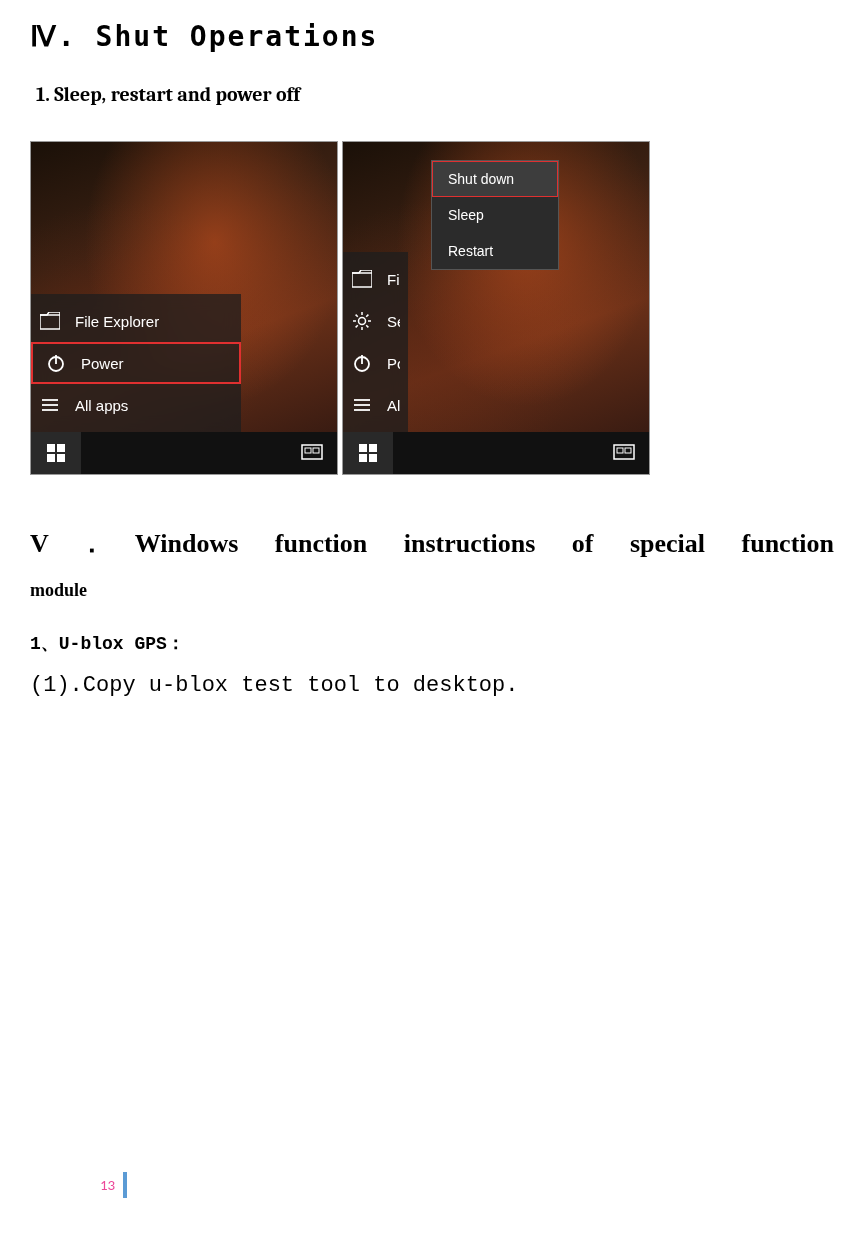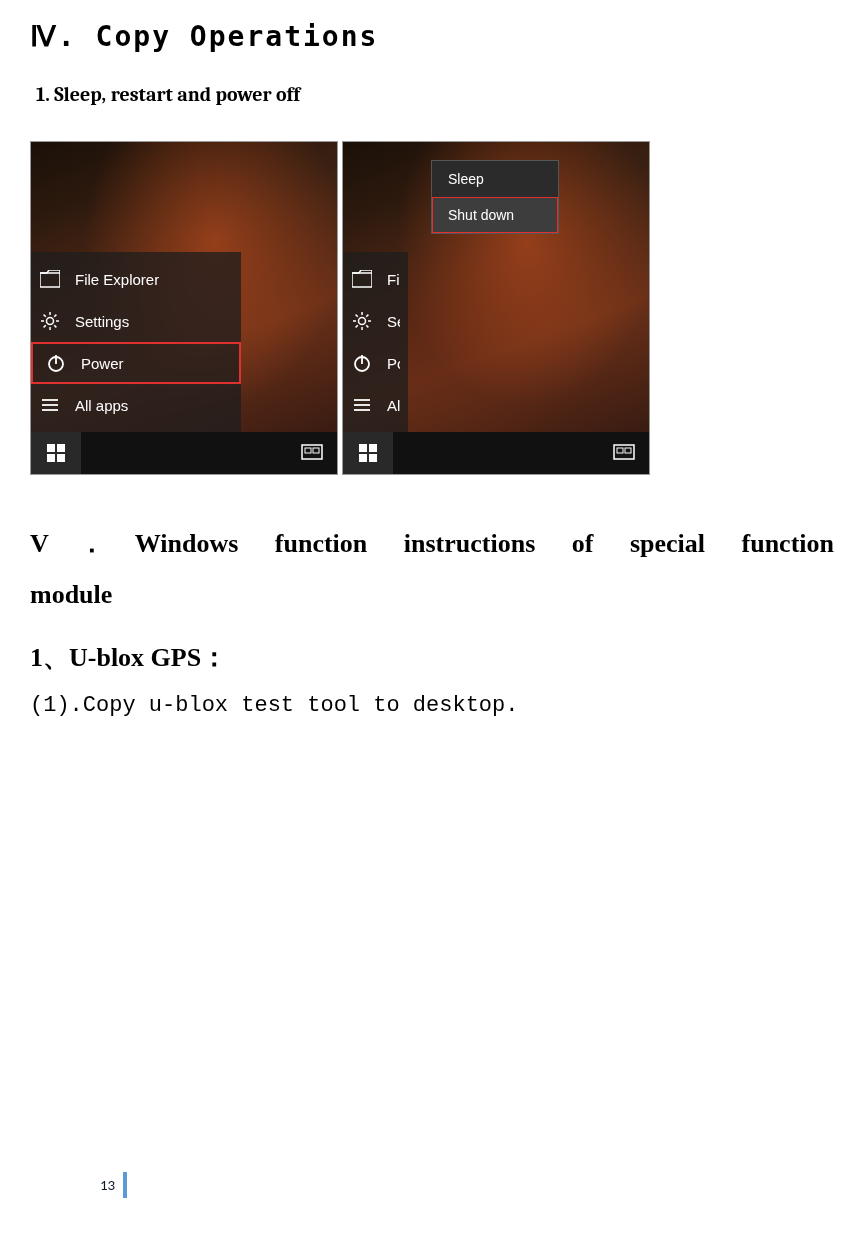--- a/index.html
+++ b/index.html
@@ -140,86 +140,77 @@
       font-family: "Times New Roman", serif;
       font-size: 26px;
       font-weight: bold;
       line-height: 2.2;
       text-align: justify;
       text-align-last: justify;
       margin-bottom: 8px;
     }
     .heading-v-line2 {
       font-family: "Times New Roman", serif;
-      font-size: 26px;
+      font-size: 18px;
       font-weight: bold;
       margin-bottom: 18px;
     }
     .sub-v {
-      font-family: Liberation Serif, serif;
-      font-size: 26px;
+      font-family: Liberation Mono, monospace;
+      font-size: 18px;
       font-weight: bold;
       margin-bottom: 18px;
       margin-top: 30px;
     }
     .body-text {
       font-family: Liberation Mono, monospace;
       font-size: 22px;
       margin-bottom: 20px;
     }
     .page-footer {
       position: absolute;
       bottom: 40px;
       left: 100px;
       display: flex;
       align-items: center;
       gap: 8px;
     }
     .page-number {
       font-family: "Calibri", sans-serif;
       font-size: 15px;
-      color: #0f172a;
+      color: #ec4899;
     }
     .page-bar {
       width: 4px;
       height: 26px;
       background: #5b9bd5;
     }
     svg { display: block; }
   </style>
 </head>
 <body>
 
-<h1 class="section-heading">Ⅳ. Copy Operations</h1>
+<h1 class="section-heading">Ⅳ. Shut Operations</h1>
 
 <h2 class="subsection">1.   Sleep, restart and power off</h2>
 
 <div class="screenshots">
 
   <div class="screenshot">
     <div class="screenshot-bg"></div>
 
     <div class="start-panel">
       <div class="start-item">
         <span class="icon">
           <svg width="20" height="18" viewBox="0 0 20 18">
               <rect x="0" y="3" width="20" height="14" fill="none" stroke="#fff" stroke-width="1.5"></rect>
               <path d="M0 3 L7 3 L9 0 L20 0 L20 3" fill="none" stroke="#fff" stroke-width="1.5"></path>
             </svg>
         </span>
         <span class="label">File Explorer</span>
-      </div>
-      <div class="start-item">
-        <span class="icon">
-          <svg width="20" height="20" viewBox="0 0 20 20">
-              <circle cx="10" cy="10" r="3.5" fill="none" stroke="#fff" stroke-width="1.5"></circle>
-              <path d="M10 1 L10 4 M10 16 L10 19 M1 10 L4 10 M16 10 L19 10 M3.6 3.6 L5.8 5.8 M14.2 14.2 L16.4 16.4 M16.4 3.6 L14.2 5.8 M5.8 14.2 L3.6 16.4" stroke="#fff" stroke-width="1.5"></path>
-            </svg>
-        </span>
-        <span class="label">Settings</span>
       </div>
       <div class="start-item highlighted">
         <span class="icon">
           <svg width="20" height="20" viewBox="0 0 20 20">
               <circle cx="10" cy="11" r="7" fill="none" stroke="#fff" stroke-width="1.8"></circle>
               <line x1="10" y1="2" x2="10" y2="11" stroke="#fff" stroke-width="1.8"></line>
             </svg>
         </span>
         <span class="label">Power</span>
       </div>
@@ -252,22 +243,23 @@
             <rect x="12" y="4" width="6" height="5" fill="none" stroke="#fff" stroke-width="1"></rect>
           </svg>
       </div>
     </div>
   </div>
 
   <div class="screenshot">
     <div class="screenshot-bg"></div>
 
     <div class="power-menu">
+      <div class="power-menu-item selected">Shut down</div>
       <div class="power-menu-item">Sleep</div>
-      <div class="power-menu-item selected">Shut down</div>
+      <div class="power-menu-item">Restart</div>
     </div>
 
     <div class="start-panel truncated">
       <div class="start-item">
         <span class="icon">
           <svg width="20" height="18" viewBox="0 0 20 18">
               <rect x="0" y="3" width="20" height="14" fill="none" stroke="#fff" stroke-width="1.5"></rect>
               <path d="M0 3 L7 3 L9 0 L20 0 L20 3" fill="none" stroke="#fff" stroke-width="1.5"></path>
             </svg>
         </span>

